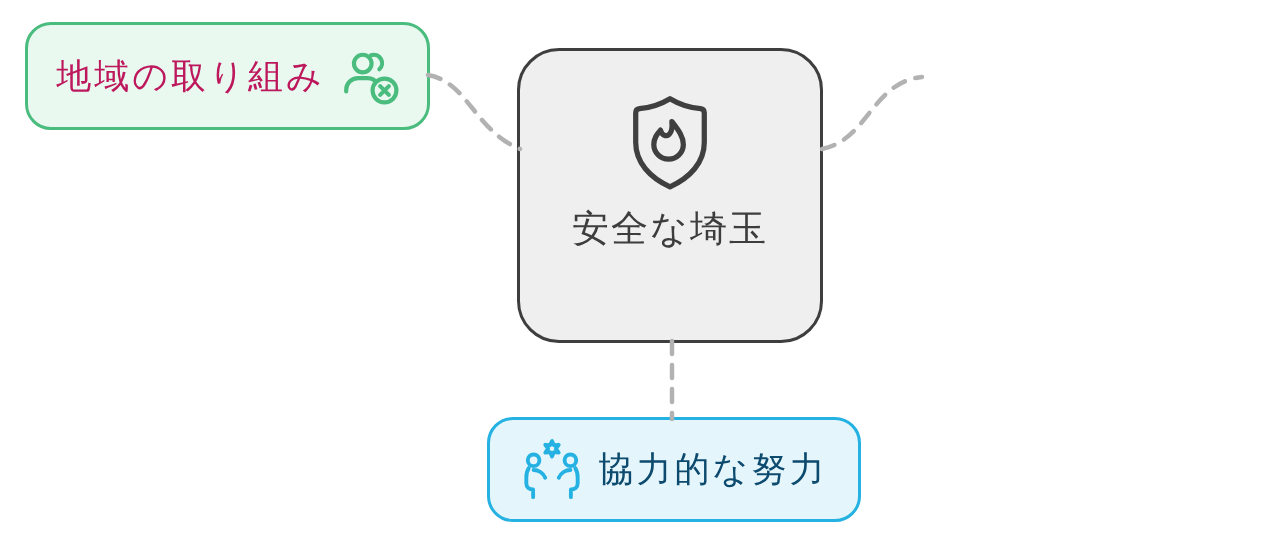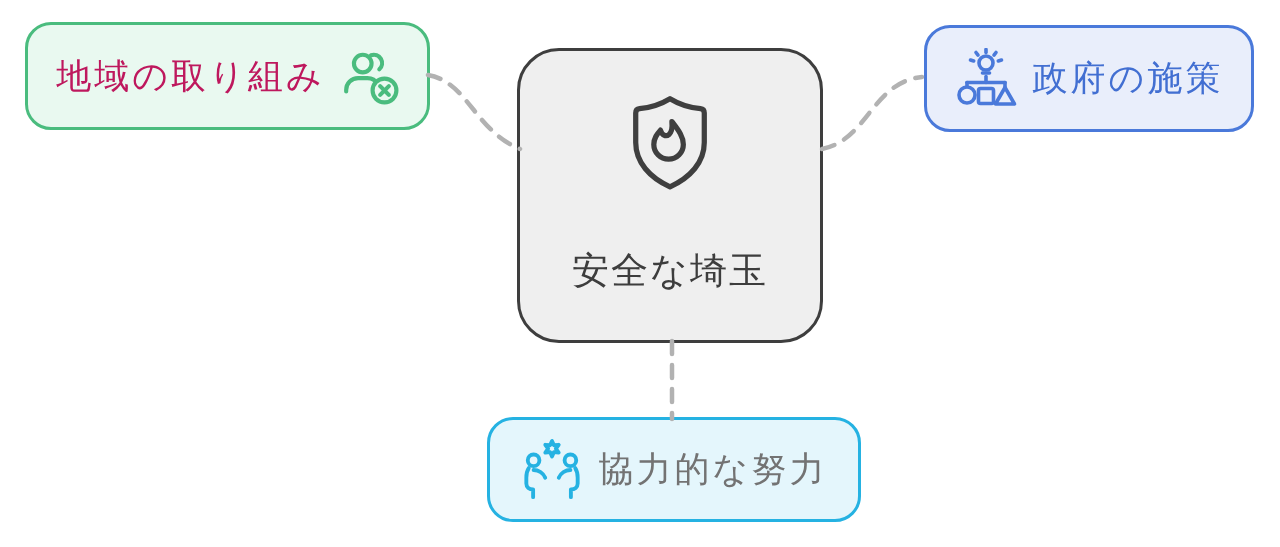--- a/index.html
+++ b/index.html
@@ -30,21 +30,20 @@
     stroke-linecap: round;
     stroke-dasharray: 13 11;
   }
   .node {
     position: absolute;
     box-sizing: border-box;
     display: flex;
     align-items: center;
     justify-content: center;
     z-index: 2;
-    gap: 42px;
   }
   .pill {
     border-radius: 26px;
     border-style: solid;
     border-width: 3px;
     gap: 16px;
   }
   .pill .label {
     font-size: 35px;
     font-weight: 500;
@@ -63,21 +62,21 @@
     width: 330px; height: 107px;
     border-color: #4a79da;
     background: #e9eefb;
     color: #426fd2;
   }
   .node-cooperation {
     left: 487px; top: 417px;
     width: 374px; height: 105px;
     border-color: #25b2e2;
     background: #e4f6fc;
-    color: #737373;
+    color: #0c4a6e;
   }
   .node-central {
     left: 517px; top: 48px;
     width: 306px; height: 295px;
     border: 3.5px solid #3e3e3e;
     border-radius: 42px;
     background: #efefef;
     color: #3d3d3d;
     flex-direction: column;
     justify-content: flex-start;
@@ -119,41 +118,20 @@
         <path d="M 5 43 v-1.5 a 11.5 11.5 0 0 1 11.5-11.5 h 9 a 11.5 11.5 0 0 1 10 6"></path>
       </g>
       <circle cx="42" cy="42" r="11.5" fill="#e9f9f0" stroke="#4abc7e" stroke-width="4"></circle>
       <g stroke="#4abc7e" stroke-width="4" stroke-linecap="round">
         <path d="M 37.8 37.8 l 8.4 8.4"></path>
         <path d="M 46.2 37.8 l -8.4 8.4"></path>
       </g>
     </svg>
   </div>
 
-  <div class="node pill node-government">
-    <svg class="node-icon" width="62" height="62" viewBox="0 0 62 62">
-      <g fill="none" stroke="#4a79da" stroke-width="3.6" stroke-linecap="round" stroke-linejoin="round">
-        <circle cx="31" cy="15" r="7"></circle>
-        <path d="M 27.5 25 h 7"></path>
-        <path d="M 31 1.5 v 3"></path>
-        <path d="M 21 4.5 l 2 2.6"></path>
-        <path d="M 41 4.5 l -2 2.6"></path>
-        <path d="M 15.5 12 l 3.2 1"></path>
-        <path d="M 46.5 12 l -3.2 1"></path>
-        <path d="M 31 28.5 v 6"></path>
-        <path d="M 12 34.5 h 38"></path>
-        <path d="M 12 34.5 v 4"></path>
-        <path d="M 50 34.5 v 4"></path>
-        <circle cx="12" cy="47" r="8"></circle>
-        <rect x="23.5" y="40.5" width="15" height="15" rx="2"></rect>
-        <path d="M 50 39.5 l 9.5 16.5 h -19 Z"></path>
-      </g>
-    </svg>
-    <span class="label">政府の施策</span>
-  </div>
 
   <div class="node pill node-cooperation">
     <svg class="node-icon" width="62" height="64" viewBox="0 0 64 66">
       <g fill="none" stroke="#25b2e2" stroke-width="4" stroke-linecap="round" stroke-linejoin="round">
         <polygon points="32,3 30,7.5 25.1,7 28,11 25.1,15 30,14.5 32,19 34,14.5 38.9,15 36,11 38.9,7 34,7.5"></polygon>
         <circle cx="13" cy="23" r="6"></circle>
         <path d="M 13 33 c 5 0 10 3 12 8"></path>
         <path d="M 8 31 c -2 3 -2.5 6 -2.5 10 l 0 6 c 0 4 3 6 7 6 l 0 8"></path>
         <circle cx="51" cy="23" r="6"></circle>
         <path d="M 51 33 c -5 0 -10 3 -12 8"></path>

